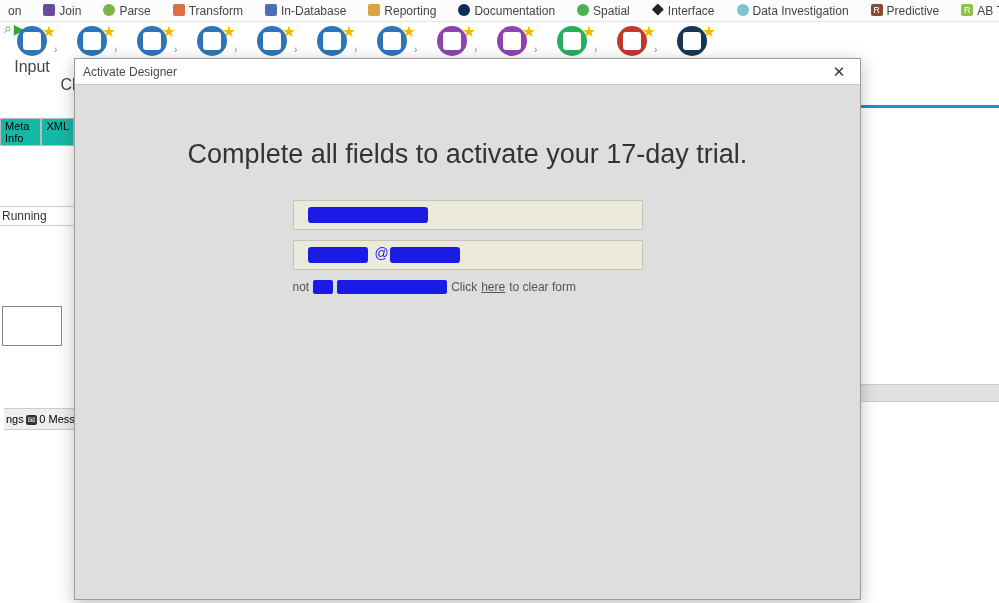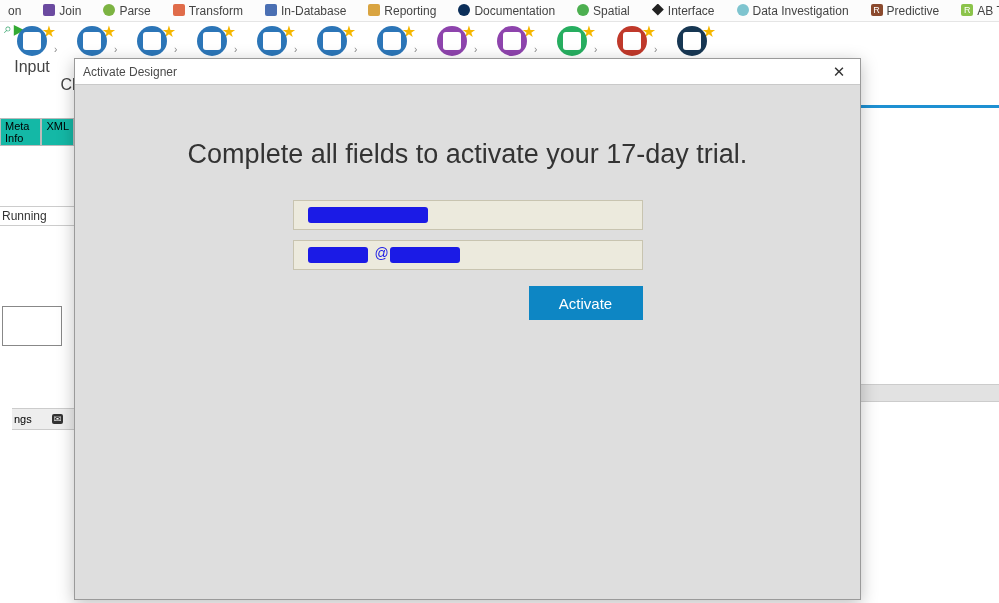--- a/index.html
+++ b/index.html
@@ -127,29 +127,29 @@
       background:#fff;
     }
     .preview-box{
       margin-top:80px;
       width:60px;height:40px;
       border:1px solid #888;
       margin-left:2px;
     }
     .status-bar{
       position:absolute;
-      left:12px;
+      left:4px;
       top:408px;
       width:74px;
       border-top:1px solid #ccc;
       border-bottom:1px solid #ccc;
       background:#eee;
       padding:4px 2px;
       font-size:11px;
-      display:flex;align-items:center;gap:20px;
+      display:flex;align-items:flex-end;gap:2px;
       white-space:nowrap;
     }
 
     .canvas-strip{
       position:absolute;
       left:74px;top:102px;
       right:0;
       height:6px;
       border-bottom:3px solid #1e90d2;
     }
@@ -394,21 +394,26 @@
       <div class="field">
         <div class="redact r1"></div>
       </div>
 
       <div class="field">
         <div class="redact r2"></div>
         <div class="redact r3">@</div>
         <div class="redact r4"></div>
       </div>
 
-
-      <div class="btn-wrap">
-        <button class="activate-btn">Activate</button>
+      <div class="helper-row">
+        <span>not</span>
+        <span class="redact-inline" style="width:20px"></span>
+        <span class="redact-inline" style="width:110px"></span>
+        <span>Click</span>
+        <a href="#">here</a>
+        <span>to clear form</span>
       </div>
 
 
+
     </div>
   </div>
 </div>
 
 </body></html>

